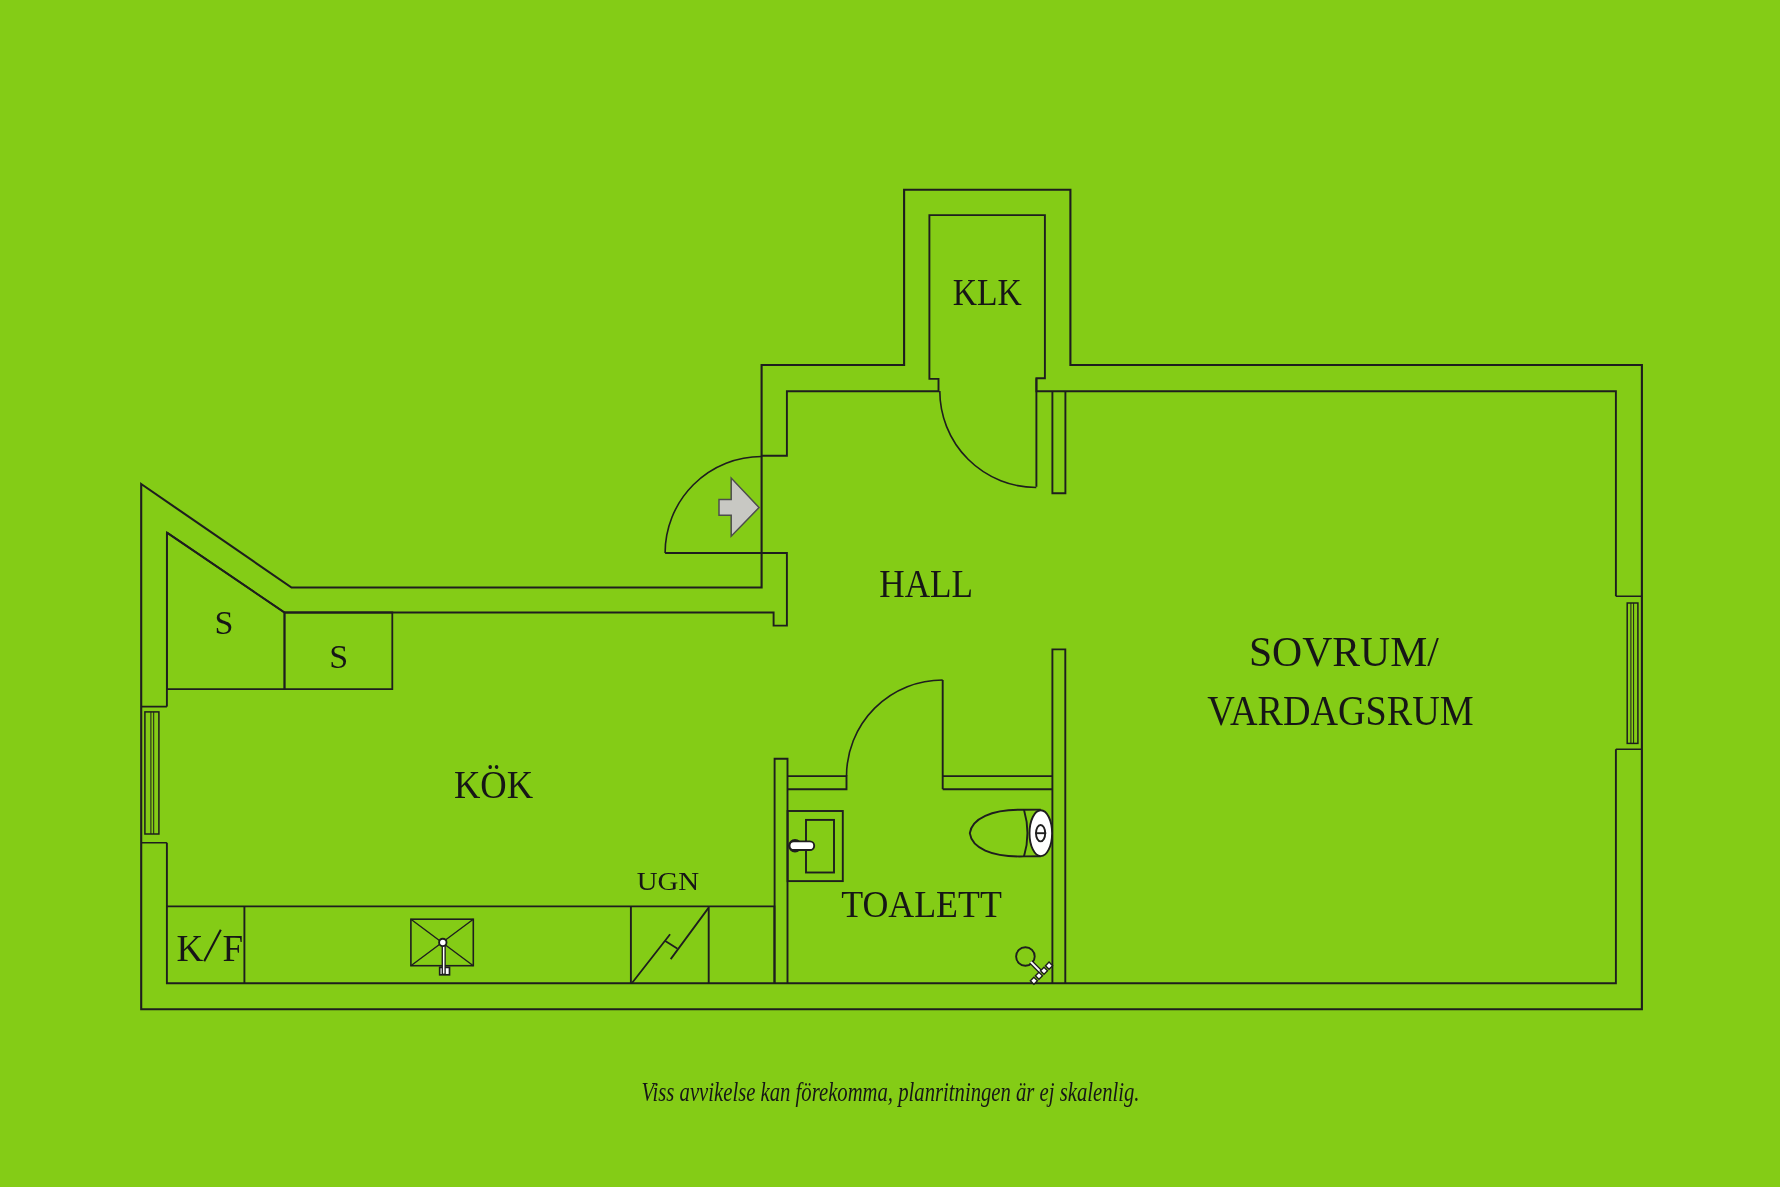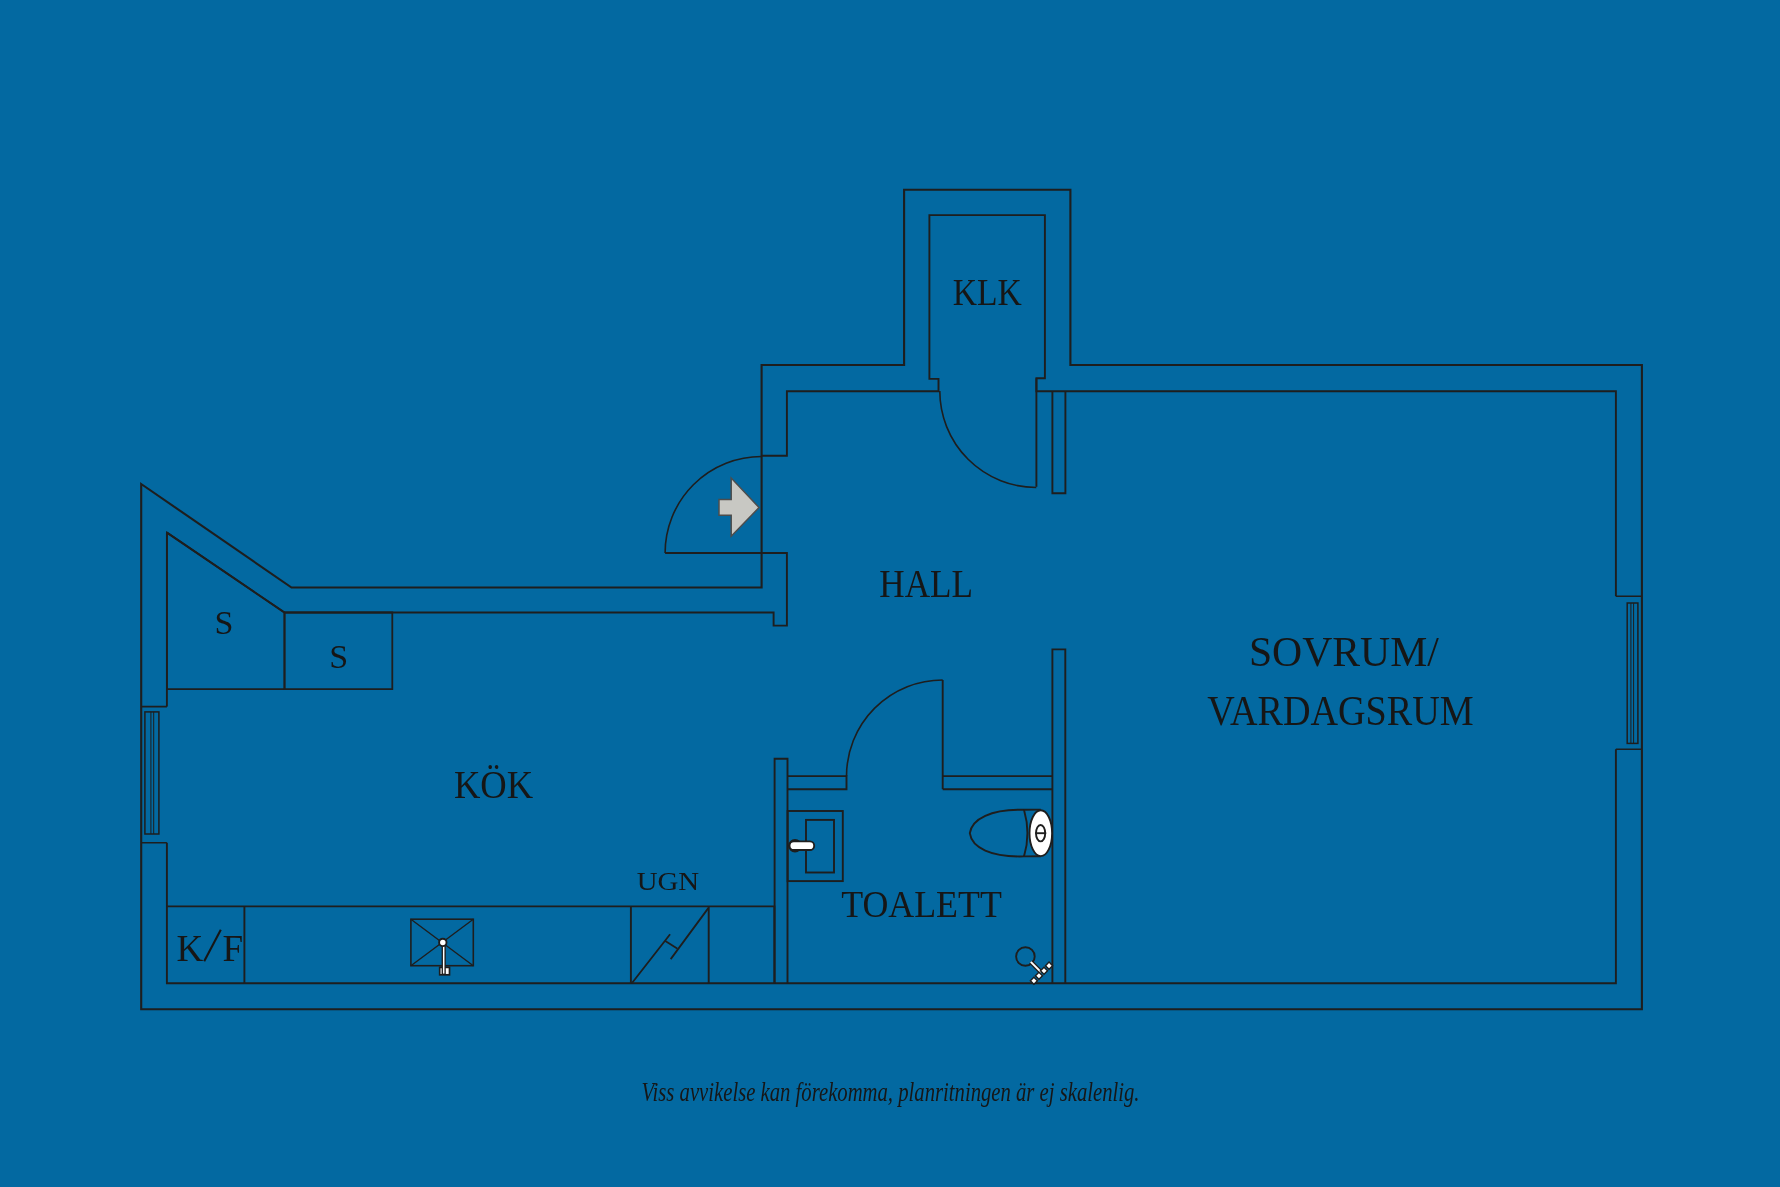--- a/index.html
+++ b/index.html
@@ -1,16 +1,16 @@
 <!DOCTYPE html>
 <html><head>
 <meta charset="utf-8">
 <style>
   html,body{margin:0;padding:0;background:#ffffff;}
-  #page{position:relative;width:1780px;height:1187px;background:#0369a1;overflow:hidden;}
+  #page{position:relative;width:1780px;height:1187px;background:#84cc16;overflow:hidden;}
   svg{position:absolute;left:0;top:0;transform:translateZ(0);}
   text{font-family:"Liberation Serif", serif;fill:#161616;}
 </style>
 </head>
 <body>
 <div id="page">
 <svg width="1780" height="1187" viewBox="0 0 1780 1187" fill="none" stroke-linecap="butt" stroke-linejoin="miter">
 
   <path d="M141.2,484 L291.5,587.5 L761.6,587.5 L761.6,365 L904.1,365 L904.1,189.8 L1070.4,189.8 L1070.4,365 L1641.9,365 L1641.9,1009.2 L141.2,1009.2 Z" stroke="#1e1e1e" stroke-width="2.1"></path>
 

